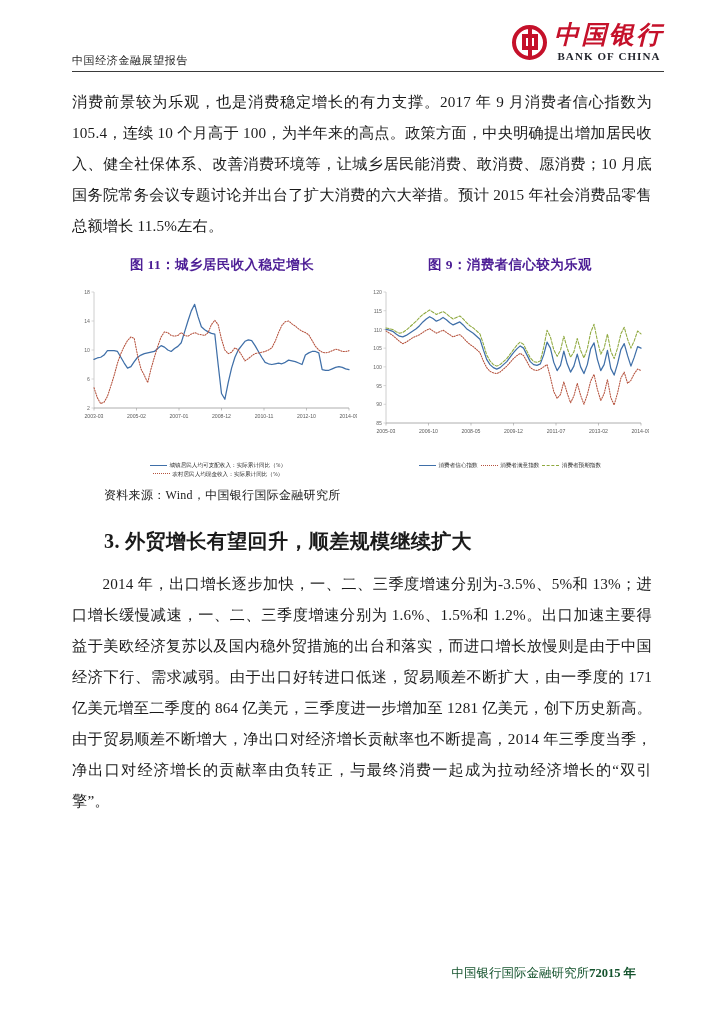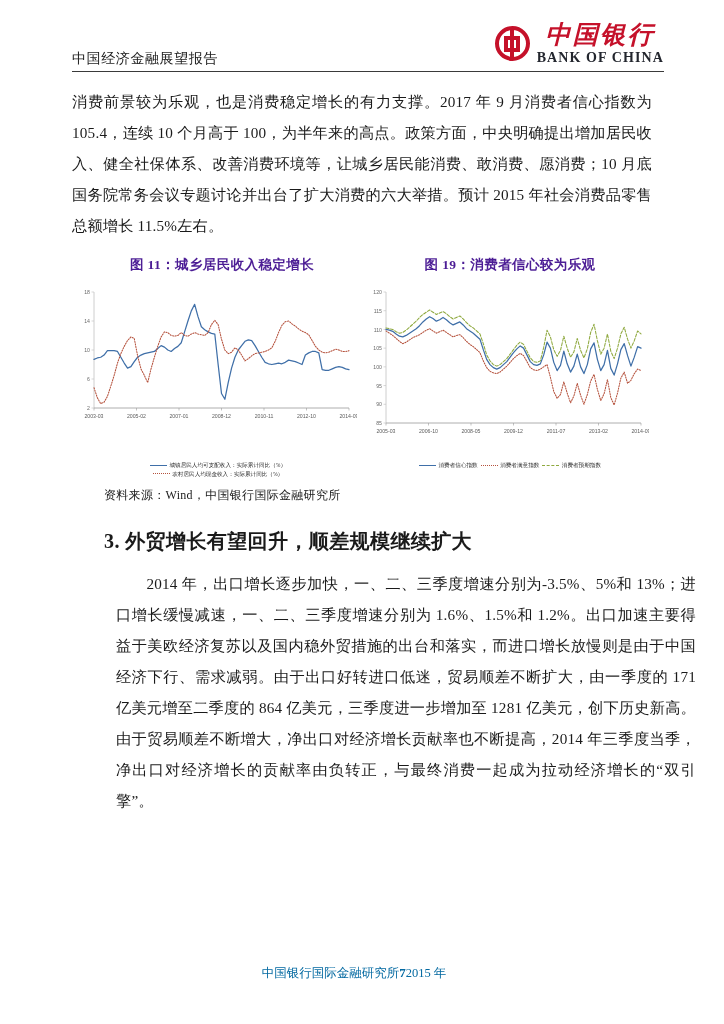--- a/index.html
+++ b/index.html
@@ -25,21 +25,21 @@
     position: absolute;
     left: 72px;
     top: 26px;
     width: 592px;
     height: 50px;
   }
   .header-title {
     position: absolute;
     left: 0;
     bottom: 8px;
-    font-size: 14px;
+    font-size: 11px;
     letter-spacing: 0.6px;
     color: #1c1c1c;
     white-space: nowrap;
   }
   .header-rule {
     position: absolute;
     left: 0;
     right: 0;
     bottom: 4px;
     border-bottom: 1px solid #3a3a3a;
@@ -101,21 +101,21 @@
     font-family: "DejaVu Serif", "Liberation Serif", serif;
     font-size: 25px;
     font-weight: bold;
     color: #c5112a;
     letter-spacing: 2.5px;
     font-style: italic;
   }
   .boc-en {
     margin-top: 4px;
     font-family: "Liberation Serif", serif;
-    font-size: 14px;
+    font-size: 11px;
     font-weight: bold;
     color: #23262e;
     letter-spacing: 1.1px;
   }
 
   
   .body-col {
     position: absolute;
     left: 72px;
     width: 580px;
@@ -124,21 +124,21 @@
     margin: 0;
     font-size: 15.2px;
     line-height: 31px;
     text-align: justify;
     text-justify: inter-ideograph;
     letter-spacing: 0.2px;
   }
   p.indent { text-indent: 2em; }
 
   .p1 { top: 86px; }
-  .p2 { top: 568px; margin-left: 44px; }
+  .p2 { top: 568px; }
 
   
   .fig-row {
     position: absolute;
     left: 72px;
     top: 256px;
     width: 584px;
     display: flex;
   }
   .fig-block { width: 292px; }
@@ -206,27 +206,27 @@
     letter-spacing: 0.4px;
   }
 
   
   .footer {
     position: absolute;
     left: 72px;
     right: 88px;
     bottom: 42px;
     display: flex;
-    justify-content: center;
+    justify-content: flex-end;
     align-items: baseline;
     font-size: 12.5px;
-    color: #0369a1;
+    color: #14532d;
   }
   .footer-page { font-weight: bold; font-size: 13px; }
-  .footer-right { font-weight: normal; }
+  .footer-right { font-weight: bold; }
 </style>
 </head>
 <body>
 
 <div class="page">
 
   <div class="header">
     <div class="header-title">中国经济金融展望报告</div>
     <div class="header-rule"></div>
     <div class="boc-logo">
@@ -293,21 +293,21 @@
         <div class="legend-row">
           <span class="legend-item">
             <span class="lg-line lg-dot-red"></span>
             <span>农村居民人均现金收入：实际累计同比（%）</span>
           </span>
         </div>
       </div>
     </div>
 
     <div class="fig-block">
-      <div class="fig-title">图 19：消费者信心较为乐观</div>
+      <div class="fig-title">图 9：消费者信心较为乐观</div>
       <div class="chart-area">
         <svg class="chart-svg" id="chart2" width="285" height="155" viewBox="0 0 285 155">
             <text x="18" y="141.2" text-anchor="end" font-size="5.2" fill="#6b6b6b" font-family="&quot;Liberation Sans&quot;, sans-serif">85</text>
             <line x1="19.5" y1="139" x2="22" y2="139" stroke="#bdbdbd" stroke-width="0.6"></line>
             <text x="18" y="122.4857142857143" text-anchor="end" font-size="5.2" fill="#6b6b6b" font-family="&quot;Liberation Sans&quot;, sans-serif">90</text>
             <line x1="19.5" y1="120.28571428571429" x2="22" y2="120.28571428571429" stroke="#bdbdbd" stroke-width="0.6"></line>
             <text x="18" y="103.77142857142857" text-anchor="end" font-size="5.2" fill="#6b6b6b" font-family="&quot;Liberation Sans&quot;, sans-serif">95</text>
             <line x1="19.5" y1="101.57142857142857" x2="22" y2="101.57142857142857" stroke="#bdbdbd" stroke-width="0.6"></line>
             <text x="18" y="85.05714285714285" text-anchor="end" font-size="5.2" fill="#6b6b6b" font-family="&quot;Liberation Sans&quot;, sans-serif">100</text>
             <line x1="19.5" y1="82.85714285714285" x2="22" y2="82.85714285714285" stroke="#bdbdbd" stroke-width="0.6"></line>

